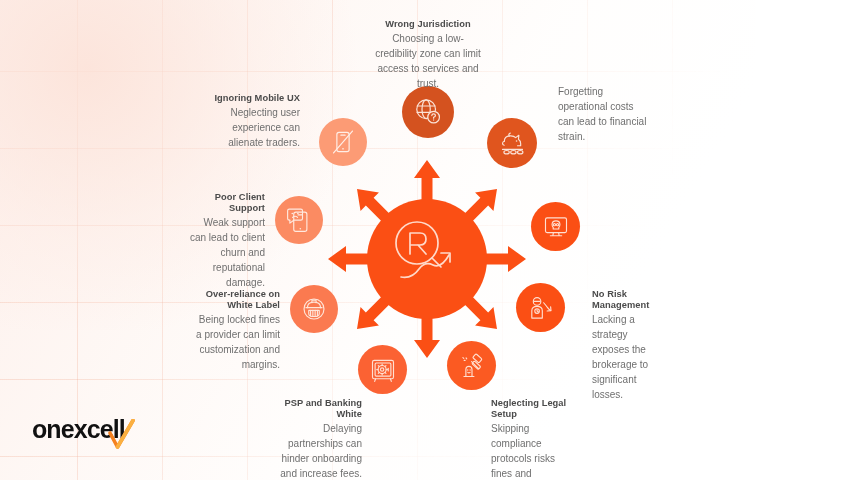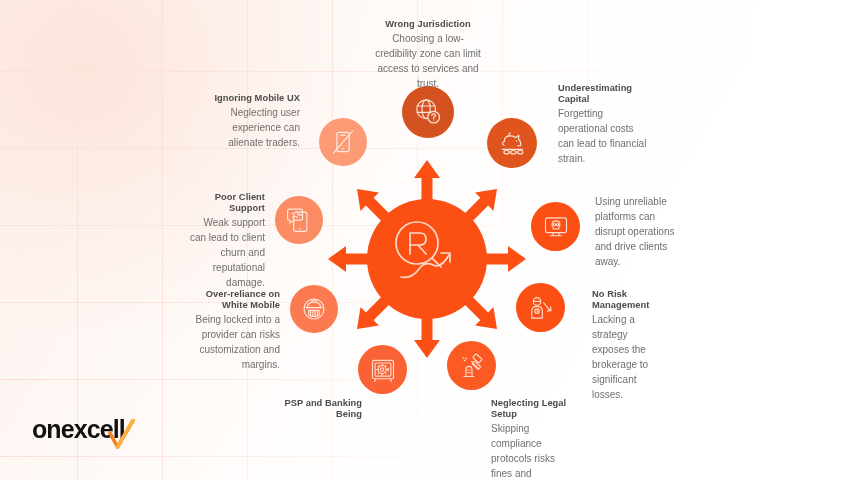--- a/index.html
+++ b/index.html
@@ -250,45 +250,44 @@
       </g>
     </svg>
   </div>
 
   <div class="label ta-c" style="left:372px; top:19px; width:112px;">
     <div class="ttl">Wrong Jurisdiction</div>
     <div class="bdy">Choosing a low-credibility zone can limit access to services and trust.</div>
   </div>
 
   <div class="label ta-l" style="left:558px; top:83px; width:92px;">
-    <div class="ttl">Underestimating Capital</div>
     <div class="bdy">Forgetting operational costs can lead to financial strain.</div>
   </div>
 
   <div class="label ta-l" style="left:595px; top:193px; width:85px;">
-    <div class="bdy">Using unreliable platforms can disrupt operations and drive clients away.</div>
   </div>
 
   <div class="label ta-l" style="left:491px; top:398px; width:82px;">
     <div class="ttl">Neglecting Legal Setup</div>
     <div class="bdy">Skipping compliance protocols risks fines and blacklisting.</div>
   </div>
 
   <div class="label ta-l" style="left:592px; top:289px; width:72px;">
     <div class="ttl">No Risk Management</div>
     <div class="bdy">Lacking a strategy exposes the brokerage to significant losses.</div>
   </div>
 
   <div class="label ta-r" style="left:278px; top:398px; width:84px;">
-    <div class="ttl">PSP and Banking Being</div>
+    <div class="ttl">PSP and Banking White</div>
+    <div class="bdy">Delaying partnerships can hinder onboarding and increase fees.</div>
   </div>
 
   <div class="label ta-r" style="left:194px; top:289px; width:86px;">
-    <div class="ttl">Over-reliance on White Mobile</div>
-    <div class="bdy">Being locked into a provider can risks customization and margins.</div>
+    <div class="ttl">Over-reliance on White Label</div>
+    <div class="bdy">Being locked fines a provider can limit customization and margins.</div>
   </div>
 
   <div class="label ta-r" style="left:206px; top:93px; width:94px;">
     <div class="ttl">Ignoring Mobile UX</div>
     <div class="bdy">Neglecting user experience can alienate traders.</div>
   </div>
 
   <div class="label ta-r" style="left:186px; top:192px; width:79px;">
     <div class="ttl">Poor Client Support</div>
     <div class="bdy">Weak support can lead to client churn and reputational damage.</div>

